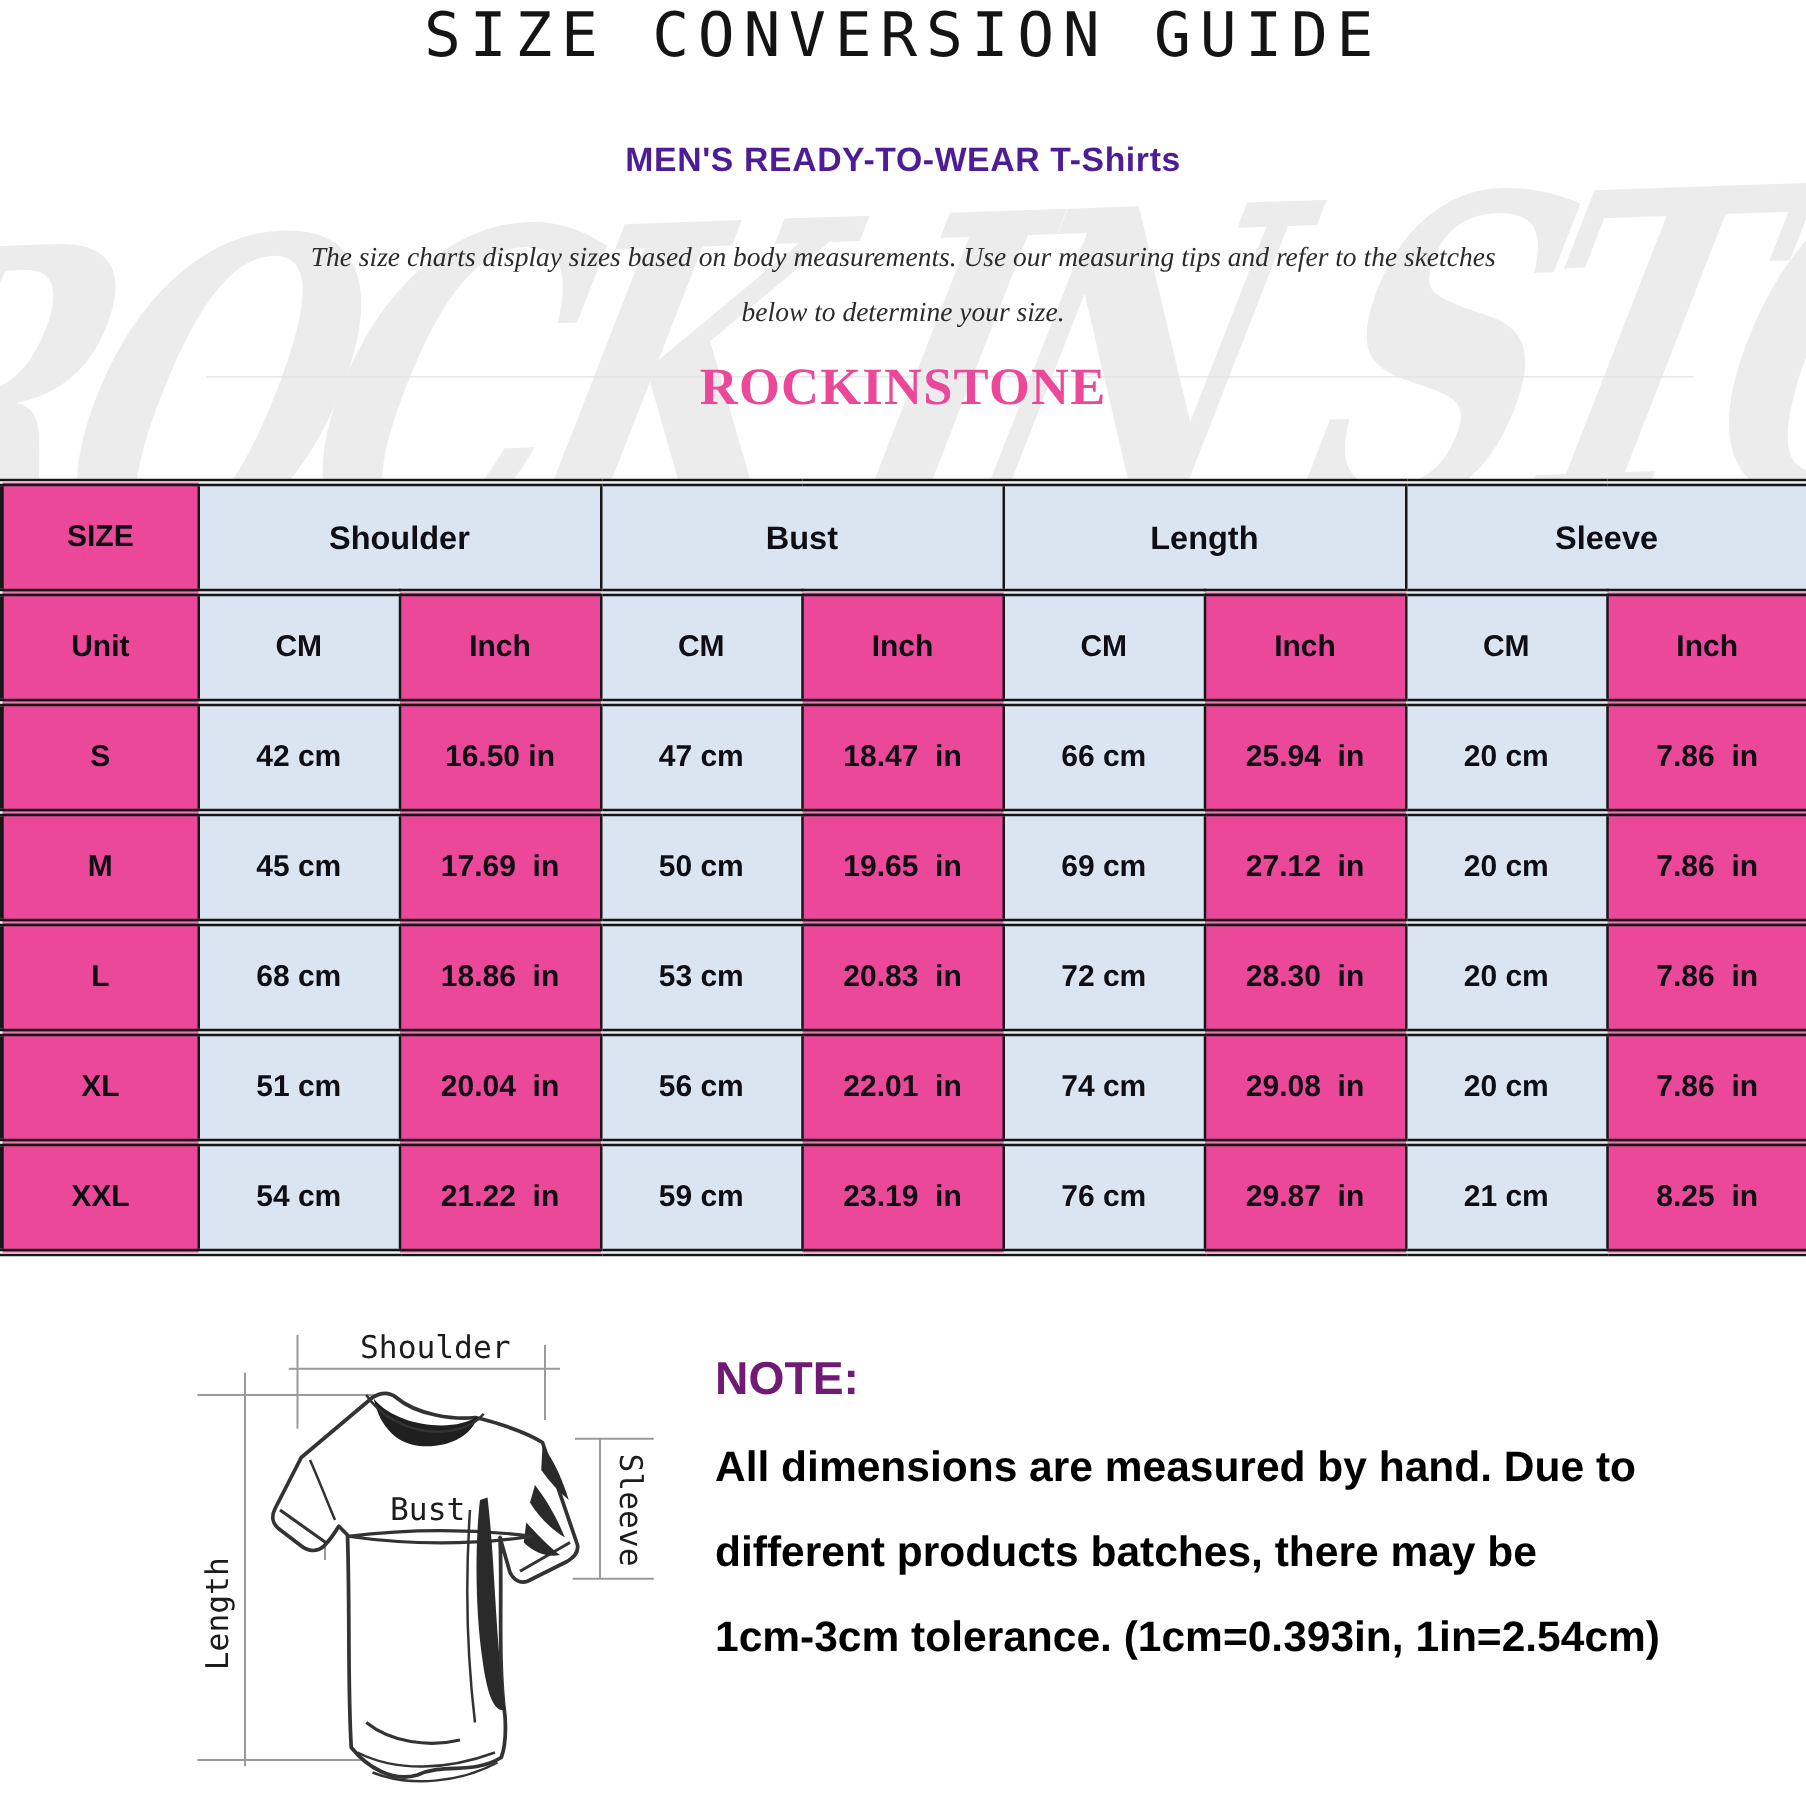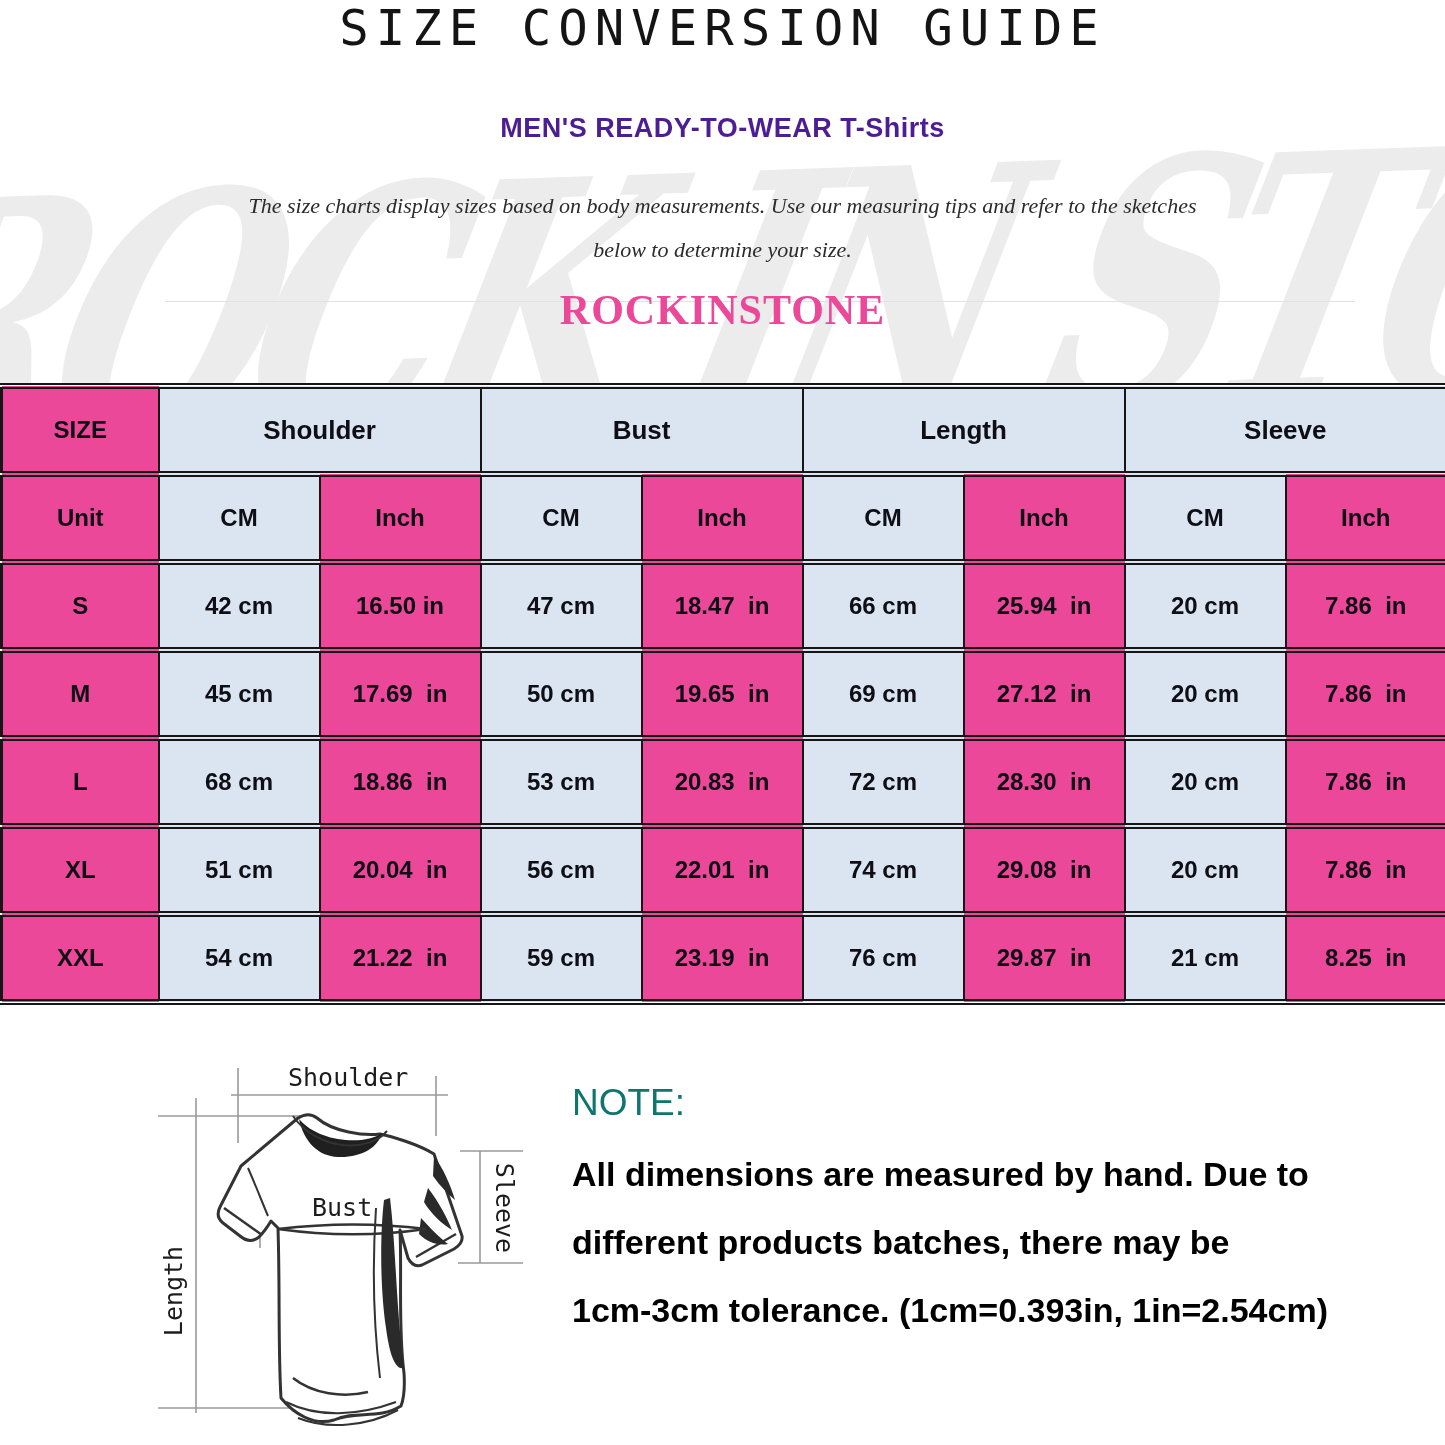--- a/index.html
+++ b/index.html
@@ -56,21 +56,21 @@
     white-space:pre;padding:0;
   }
   .size-table{border-left:3px solid #161616;border-right:3px solid #161616;}
   .size-table th.group{font-size:26px;}
   .blue{background:#dbe5f1;}
   .white{background:#ec4899;}
   
   .diagram{position:absolute;left:128px;top:1058px;z-index:2;}
   
   .note{position:absolute;left:572px;top:1082px;width:850px;z-index:2;}
-  .note-heading{font-size:37px;font-weight:400;color:#0f766e;}
+  .note-heading{font-size:37px;font-weight:700;color:#701a75;}
   .note-line{font-size:34px;font-weight:700;color:#000;line-height:68px;margin-top:16px;}
   .note-line + .note-line{margin-top:0;}
 </style>
 </head>
 <body>
 
 <div class="watermark">ROCK IN STONE</div>
 <div class="faint-line"></div>
 
 <div class="header">

